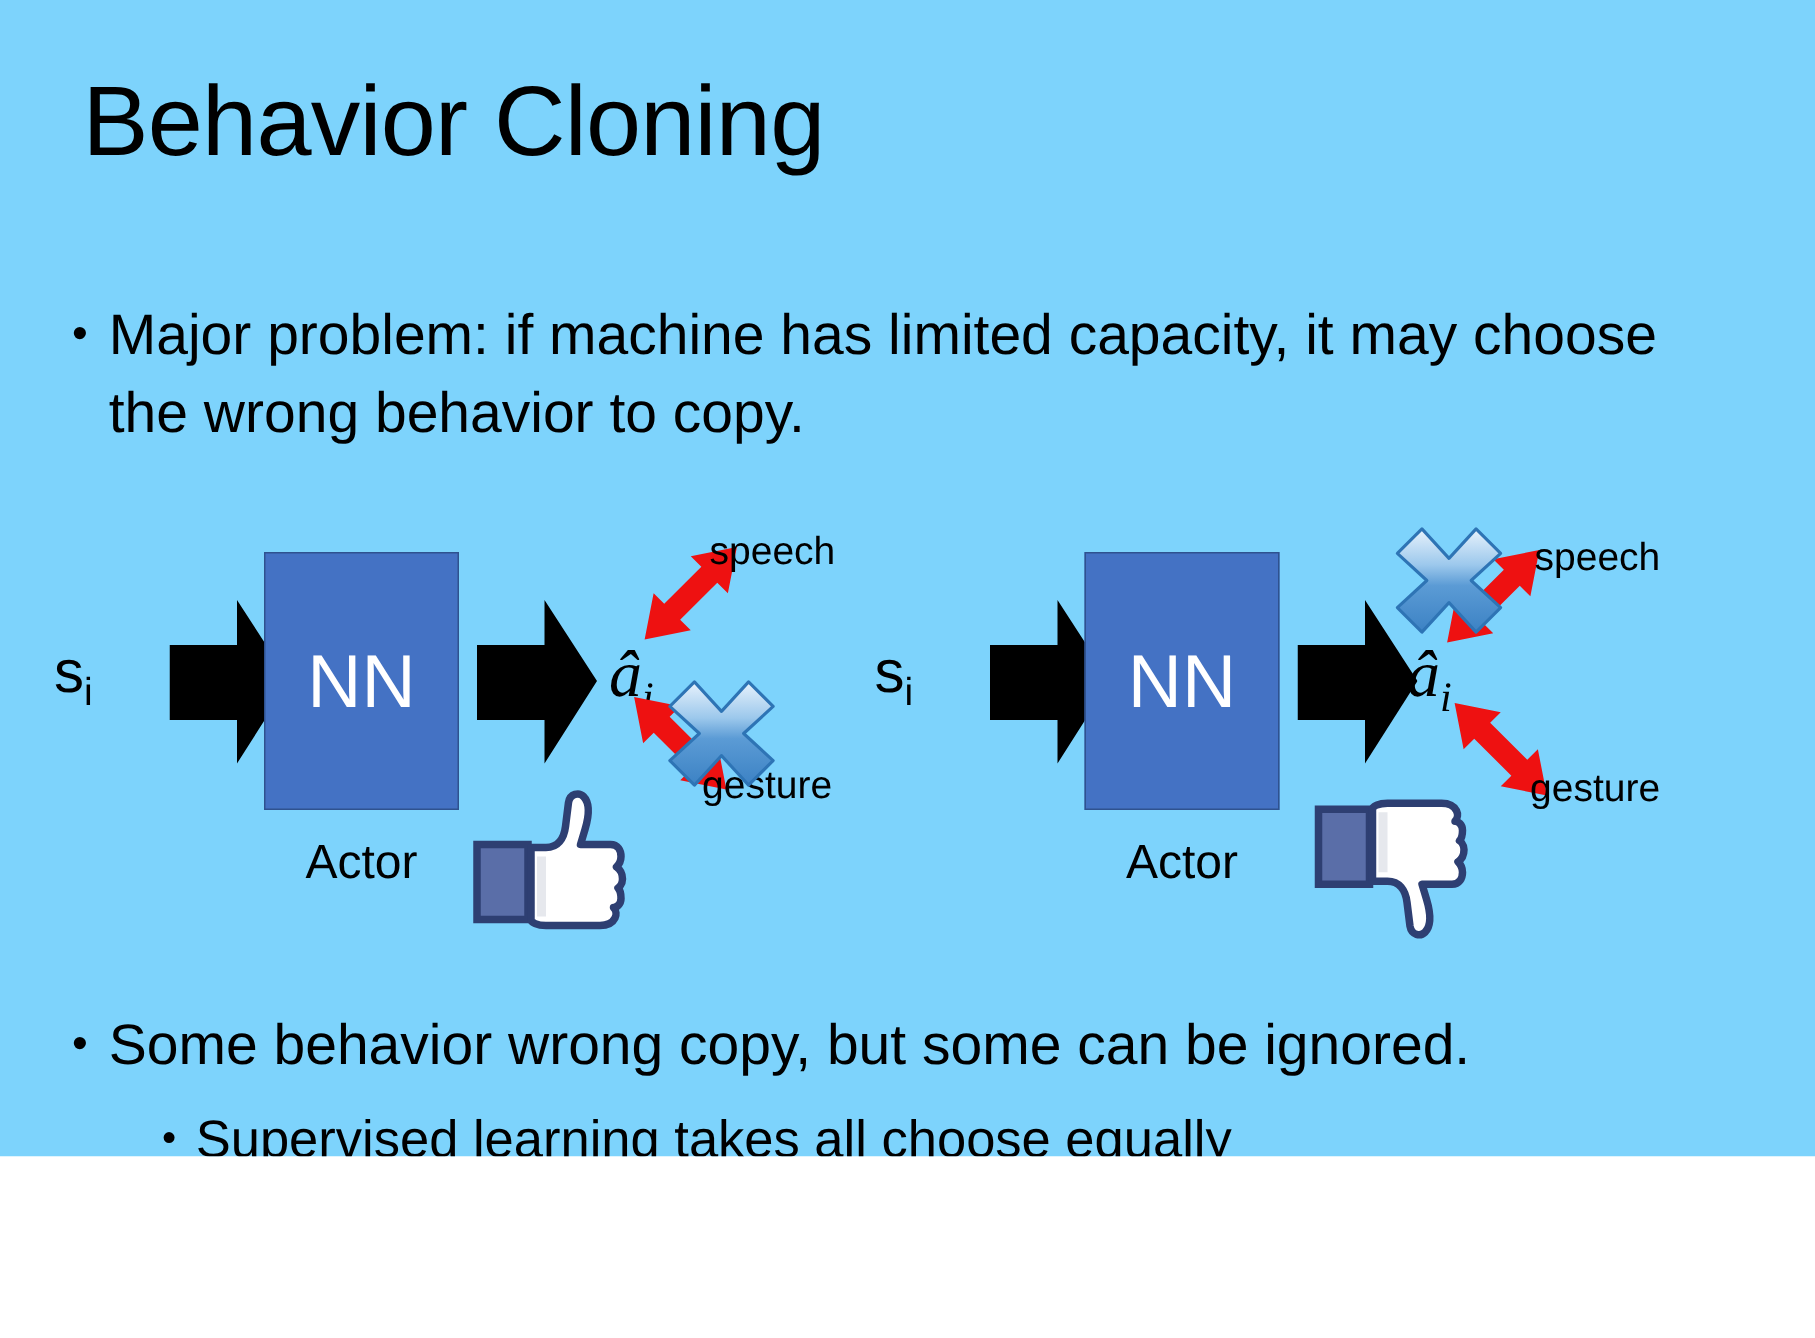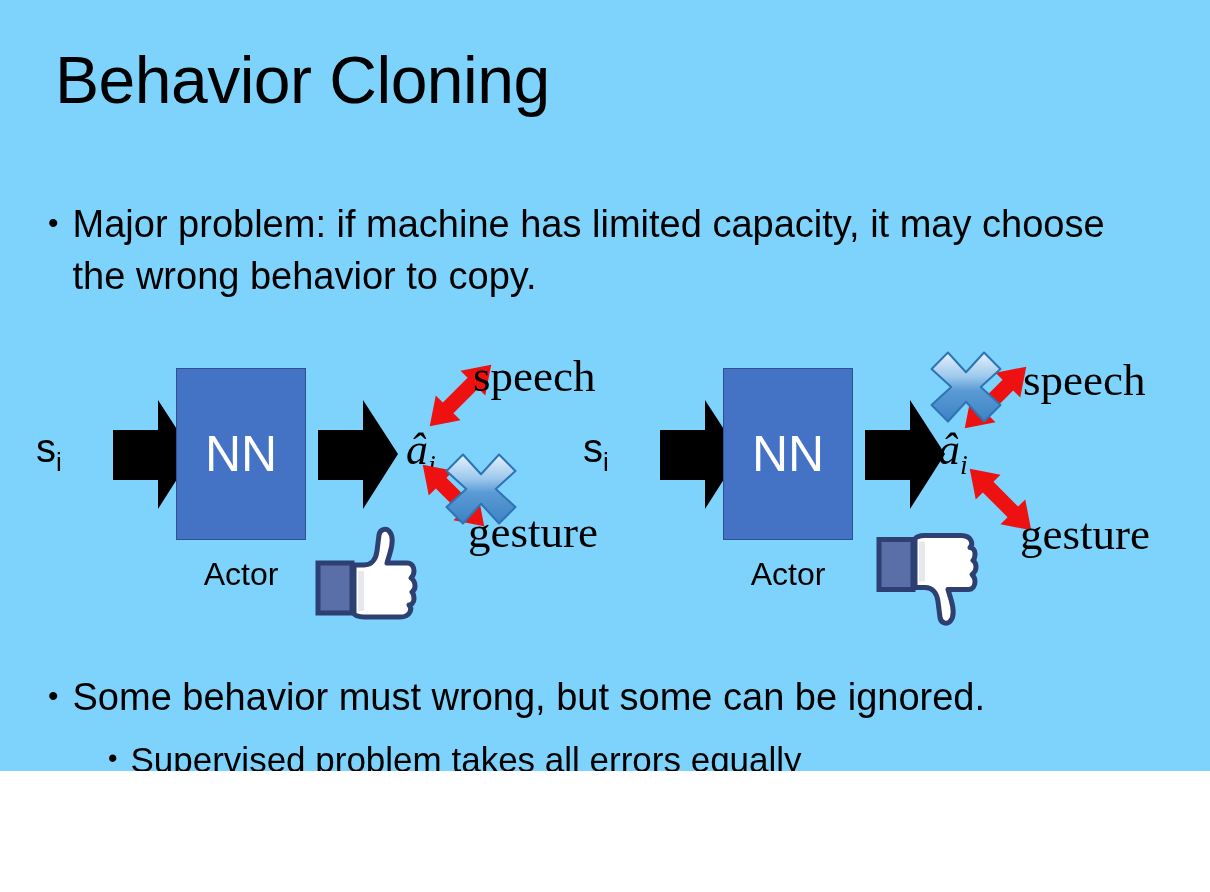--- a/index.html
+++ b/index.html
@@ -149,25 +149,24 @@
     font-size: 28px;
     vertical-align: sub;
   }
 
   .red-arrow {
     position: absolute;
   }
 
   .branch-label {
     position: absolute;
-    font-size: 45px;
+    font-size: 26px;
     color: #000000;
     line-height: 1;
     white-space: nowrap;
-    font-family: Liberation Serif, serif;
   }
 
   .cross-mark {
     position: absolute;
   }
 
   .hand-icon {
     position: absolute;
   }
 </style>
@@ -340,24 +339,24 @@
           <path d="M47,46 L47,86" stroke="#E6E8ED" stroke-width="6" fill="none"></path>
         </g>
       </svg>
     </div>
 
   </div>
 
   <div class="bullet-block" id="bullet-bottom-1">
     <div class="bullet-row">
       <span class="bullet-dot">•</span>
-      <span class="bullet-text">Some behavior must wrong, but some can be ignored.</span>
+      <span class="bullet-text">Some behavior wrong copy, but some can be ignored.</span>
     </div>
   </div>
 
   <div class="bullet-block" id="bullet-bottom-2">
     <div class="bullet-row">
       <span class="bullet-dot">•</span>
-      <span class="bullet-text">Supervised problem takes all errors equally</span>
+      <span class="bullet-text">Supervised learning takes all choose equally</span>
     </div>
   </div>
 
 </div>
 
 </body></html>

